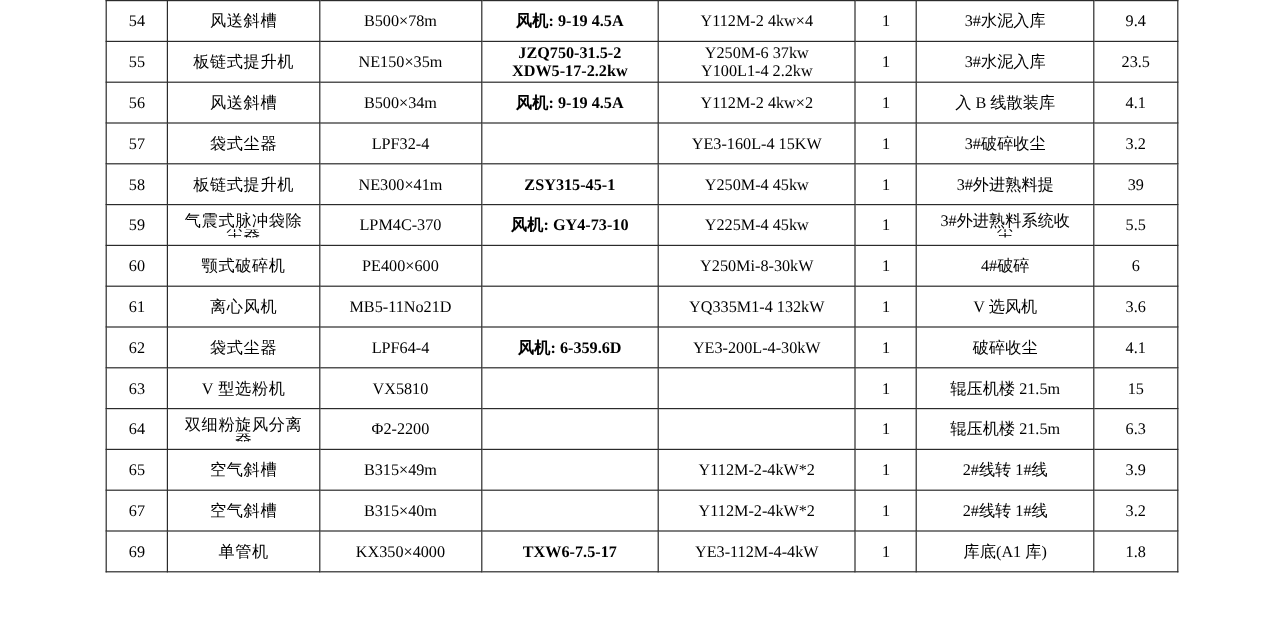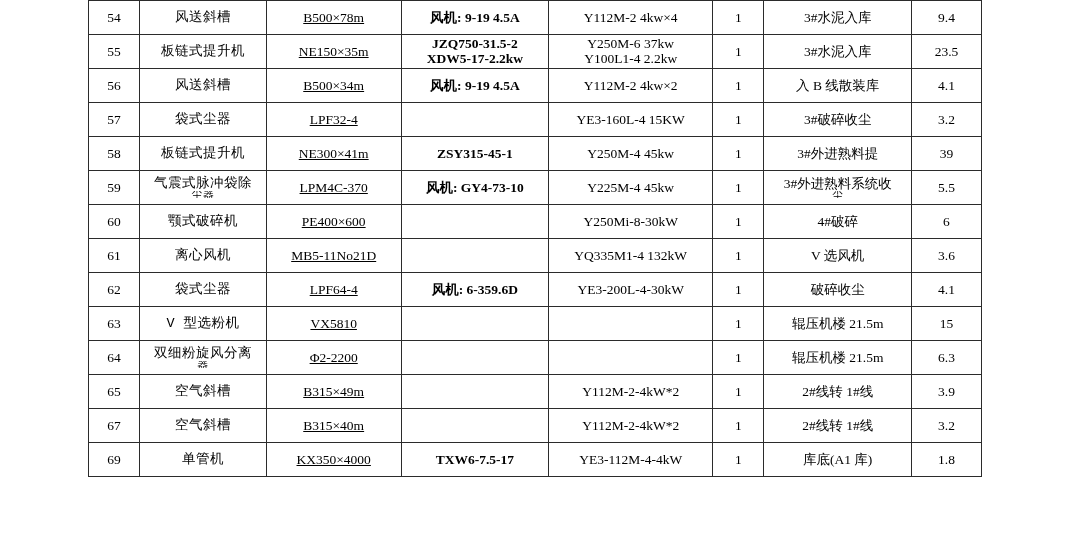--- a/index.html
+++ b/index.html
@@ -33,22 +33,22 @@
     text-align: center;
     vertical-align: middle;
     font-size: 13.5px;
     line-height: 1.15;
     padding: 2px 2px;
     height: 29px;
     overflow: hidden;
     white-space: nowrap;
   }
   td.c-no      { width: 44px; }
-  td.c-name    { width: 116px; font-family: Liberation Mono, monospace; }
-  td.c-model   { width: 124px; text-decoration: underline; }
+  td.c-name    { width: 116px; }
+  td.c-model   { width: 124px; }
   td.c-fan     { width: 136px; font-weight: bold; }
   td.c-motor   { width: 152px; }
   td.c-qty     { width: 44px; }
   td.c-loc     { width: 136px; }
   td.c-pow     { width: 62px; margin-left: 20px; }
 
   .cell-name {
     font-size: 14px;
     letter-spacing: 0.5px;
   }
@@ -59,21 +59,21 @@
     display: block;
     font-size: 13.5px;
     line-height: 1.05;
   }
   .two-line {
     line-height: 1.05;
     margin-left: 47px;
   }
   .clip-low {
     display: block;
-    font-size: 11px;
+    font-size: 14px;
     line-height: 0.75;
     overflow: hidden;
     height: 7px;
     color: #000;
   }
 </style>
 </head>
 <body>
 
 <div class="sheet">

